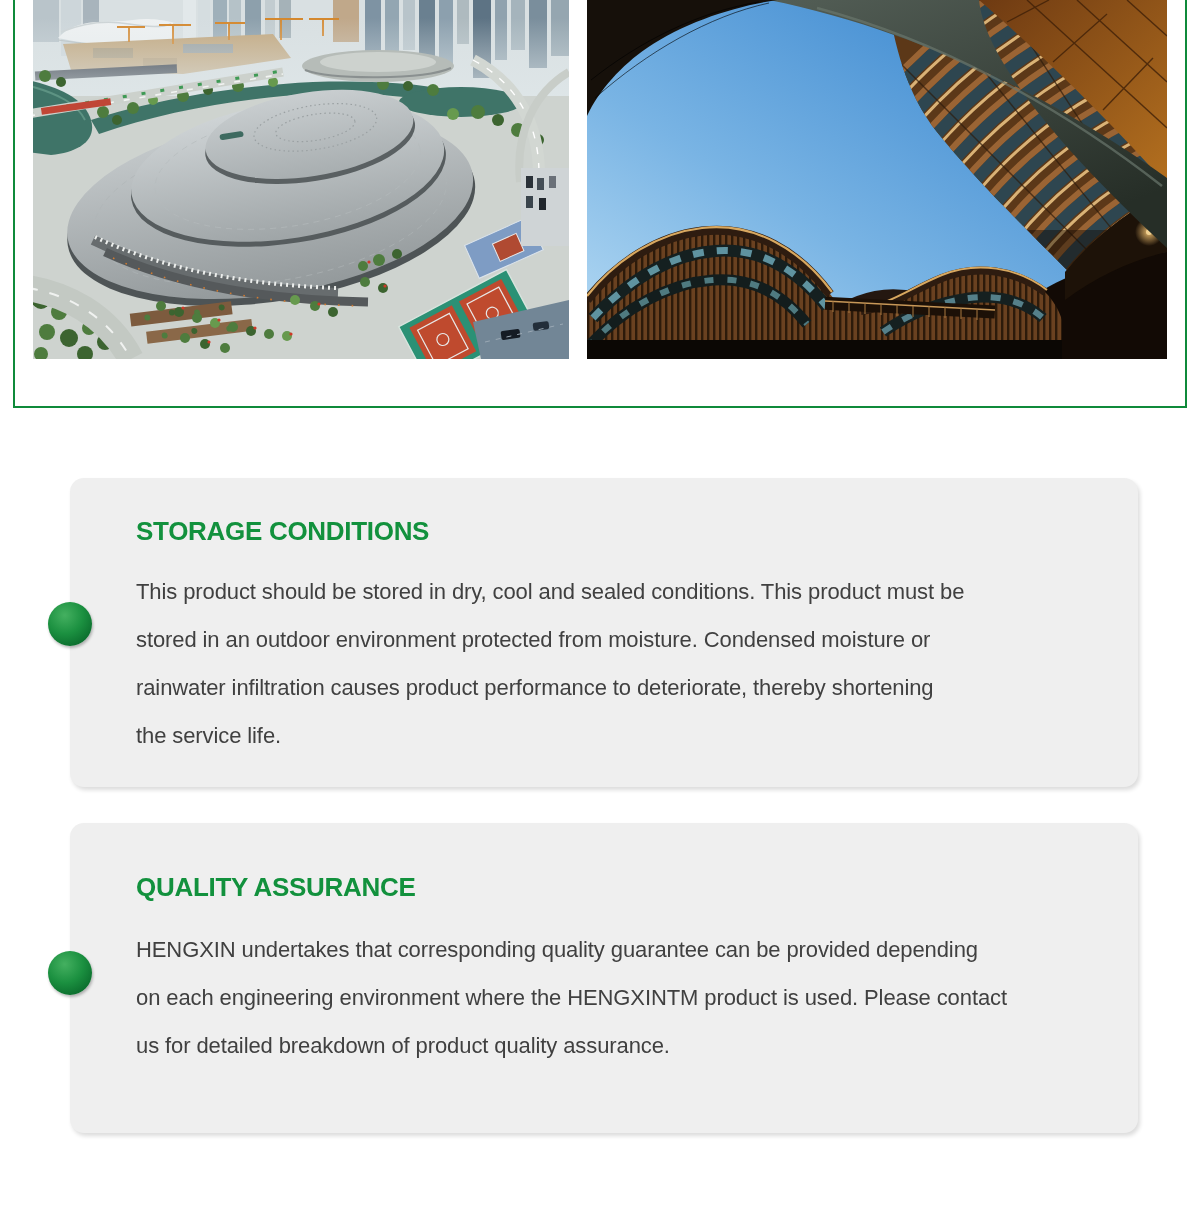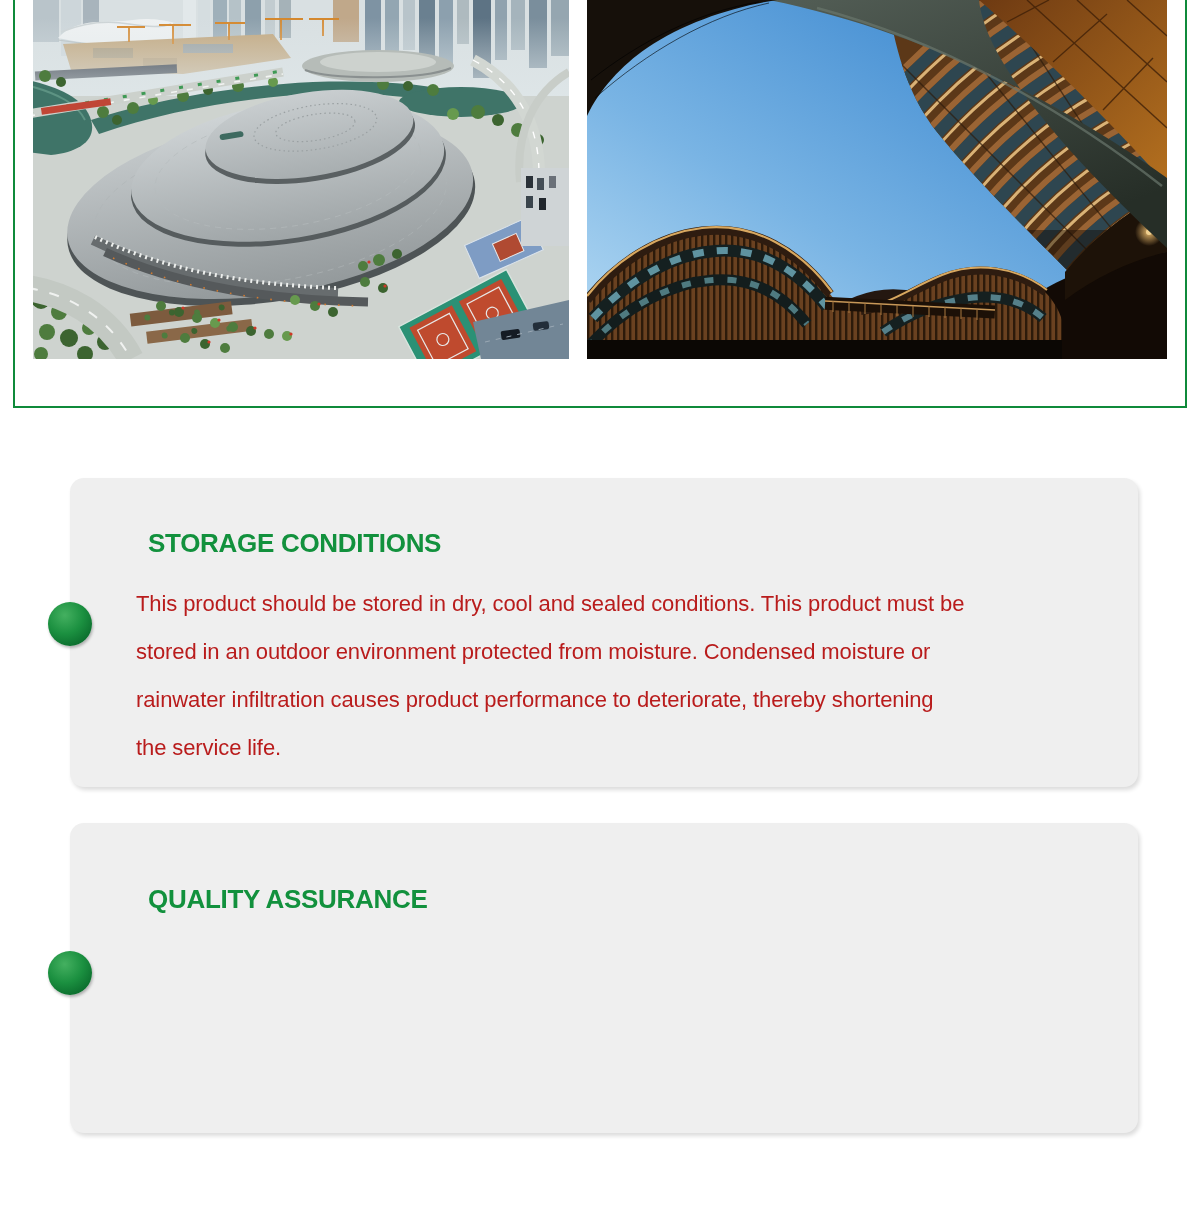--- a/index.html
+++ b/index.html
@@ -23,25 +23,25 @@
   
   .info-card{
     position:absolute;left:70px;width:1068px;box-sizing:border-box;
     background:#efefef;border-radius:14px;
     box-shadow:2px 3px 4px rgba(0,0,0,0.14);
     padding-left:66px;padding-right:12px;
   }
   .card-1{top:478px;height:309px;padding-top:37px}
   .card-2{top:823px;height:310px;padding-top:48px}
   .info-card h3{
-    margin:12px;font-size:26px;line-height:32px;font-weight:bold;
+    margin:0;font-size:26px;line-height:32px;font-weight:bold;
     color:#12913d;letter-spacing:-0.3px;
   }
   .info-card p{
-    font-size:22px;line-height:48px;color:#b91c1c;
+    font-size:22px;line-height:48px;color:#404040;
     letter-spacing:-0.1px;white-space:pre-line;
   }
   .card-1 p{margin:21px 0 0}
   .card-2 p{margin:23px 0 0}
   .bullet{
     position:absolute;left:-22px;width:44px;height:44px;border-radius:50%;
     background:radial-gradient(circle at 38% 30%, #44b060 0%, #1b9040 45%, #0c6e2e 78%, #07551f 100%);
     box-shadow:1px 2px 3px rgba(0,0,0,0.28);
   }
   .card-1 .bullet{top:124px}
@@ -458,13 +458,16 @@
   <h3>STORAGE CONDITIONS</h3>
   <p>This product should be stored in dry, cool and sealed conditions. This product must be
 stored in an outdoor environment protected from moisture. Condensed moisture or
 rainwater infiltration causes product performance to deteriorate, thereby shortening
 the service life.</p>
 </section>
 
 <section class="info-card card-2">
   <span class="bullet"></span>
   <h3>QUALITY ASSURANCE</h3>
+  <p>HENGXIN undertakes that corresponding quality guarantee can be provided depending
+on each engineering environment where the HENGXINTM product is used. Please contact
+us for detailed breakdown of product quality assurance.</p>
 </section>
 
 </body></html>

